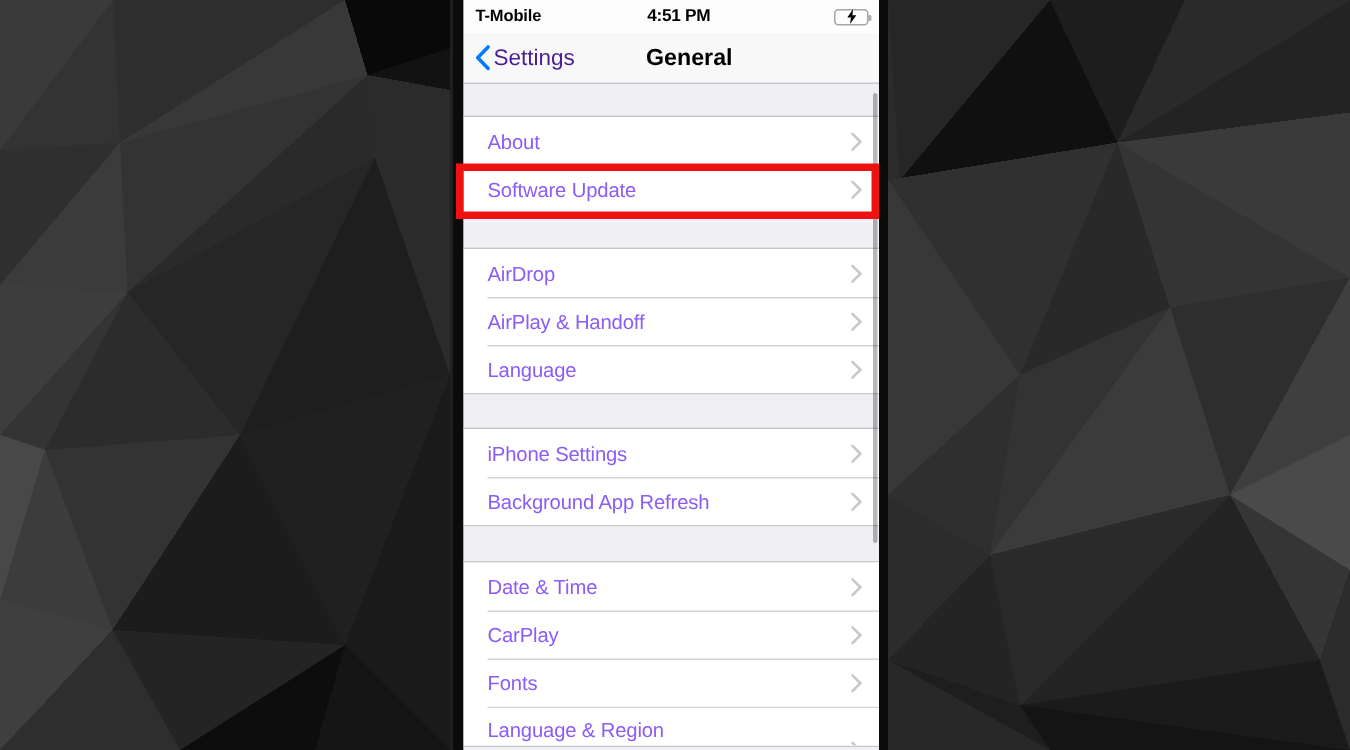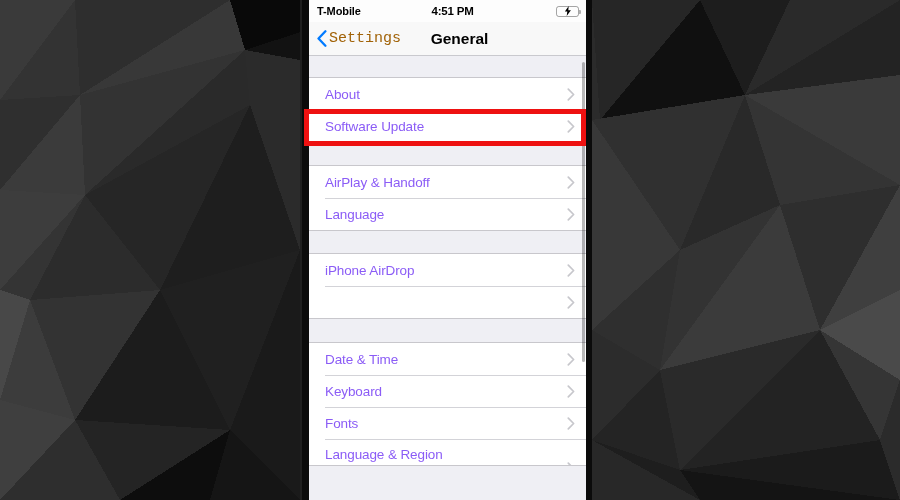--- a/index.html
+++ b/index.html
@@ -146,21 +146,21 @@
   }
   .nav-back {
     display: flex;
     align-items: center;
     gap: 2px;
     color: #007aff;
     font-size: 15px;
     cursor: pointer;
     z-index: 2;
   }
-  .nav-back-label { font-size: 15px; color: #a16207; font-family: Liberation Mono, monospace; }
+  .nav-back-label { font-size: 15px; color: #4c1d95; }
   .nav-title {
     position: absolute;
     left: 0; right: 0;
     text-align: center;
     font-size: 15.5px;
     font-weight: bold;
     color: #000;
     pointer-events: none;
     margin-left: 24px;
   }
@@ -370,60 +370,67 @@
           <svg class="chevron" width="8" height="13" viewBox="0 0 8 13">
             <path d="M1.3 1.2 L6.6 6.5 L1.3 11.8" stroke="#c7c7cc" stroke-width="1.7" fill="none" stroke-linecap="round" stroke-linejoin="round"></path>
           </svg>
         </div>
       </div>
 
       <div class="group-gap gap-mid"></div>
 
       <div class="group">
         <div class="row">
+          <span class="row-label">AirDrop</span>
+          <svg class="chevron" width="8" height="13" viewBox="0 0 8 13">
+            <path d="M1.3 1.2 L6.6 6.5 L1.3 11.8" stroke="#c7c7cc" stroke-width="1.7" fill="none" stroke-linecap="round" stroke-linejoin="round"></path>
+          </svg>
+        </div>
+        <div class="row">
           <span class="row-label">AirPlay &amp; Handoff</span>
           <svg class="chevron" width="8" height="13" viewBox="0 0 8 13">
             <path d="M1.3 1.2 L6.6 6.5 L1.3 11.8" stroke="#c7c7cc" stroke-width="1.7" fill="none" stroke-linecap="round" stroke-linejoin="round"></path>
           </svg>
         </div>
         <div class="row">
           <span class="row-label">Language</span>
           <svg class="chevron" width="8" height="13" viewBox="0 0 8 13">
             <path d="M1.3 1.2 L6.6 6.5 L1.3 11.8" stroke="#c7c7cc" stroke-width="1.7" fill="none" stroke-linecap="round" stroke-linejoin="round"></path>
           </svg>
         </div>
       </div>
 
       <div class="group-gap gap-mid2"></div>
 
       <div class="group">
         <div class="row">
-          <span class="row-label">iPhone AirDrop</span>
-          <svg class="chevron" width="8" height="13" viewBox="0 0 8 13">
-            <path d="M1.3 1.2 L6.6 6.5 L1.3 11.8" stroke="#c7c7cc" stroke-width="1.7" fill="none" stroke-linecap="round" stroke-linejoin="round"></path>
-          </svg>
-        </div>
-        <div class="row">
+          <span class="row-label">iPhone Settings</span>
+          <svg class="chevron" width="8" height="13" viewBox="0 0 8 13">
+            <path d="M1.3 1.2 L6.6 6.5 L1.3 11.8" stroke="#c7c7cc" stroke-width="1.7" fill="none" stroke-linecap="round" stroke-linejoin="round"></path>
+          </svg>
+        </div>
+        <div class="row">
+          <span class="row-label">Background App Refresh</span>
           <svg class="chevron" width="8" height="13" viewBox="0 0 8 13">
             <path d="M1.3 1.2 L6.6 6.5 L1.3 11.8" stroke="#c7c7cc" stroke-width="1.7" fill="none" stroke-linecap="round" stroke-linejoin="round"></path>
           </svg>
         </div>
       </div>
 
       <div class="group-gap gap-mid3"></div>
 
       <div class="group">
         <div class="row">
           <span class="row-label">Date &amp; Time</span>
           <svg class="chevron" width="8" height="13" viewBox="0 0 8 13">
             <path d="M1.3 1.2 L6.6 6.5 L1.3 11.8" stroke="#c7c7cc" stroke-width="1.7" fill="none" stroke-linecap="round" stroke-linejoin="round"></path>
           </svg>
         </div>
         <div class="row">
-          <span class="row-label">Keyboard</span>
+          <span class="row-label">CarPlay</span>
           <svg class="chevron" width="8" height="13" viewBox="0 0 8 13">
             <path d="M1.3 1.2 L6.6 6.5 L1.3 11.8" stroke="#c7c7cc" stroke-width="1.7" fill="none" stroke-linecap="round" stroke-linejoin="round"></path>
           </svg>
         </div>
         <div class="row">
           <span class="row-label">Fonts</span>
           <svg class="chevron" width="8" height="13" viewBox="0 0 8 13">
             <path d="M1.3 1.2 L6.6 6.5 L1.3 11.8" stroke="#c7c7cc" stroke-width="1.7" fill="none" stroke-linecap="round" stroke-linejoin="round"></path>
           </svg>
         </div>

